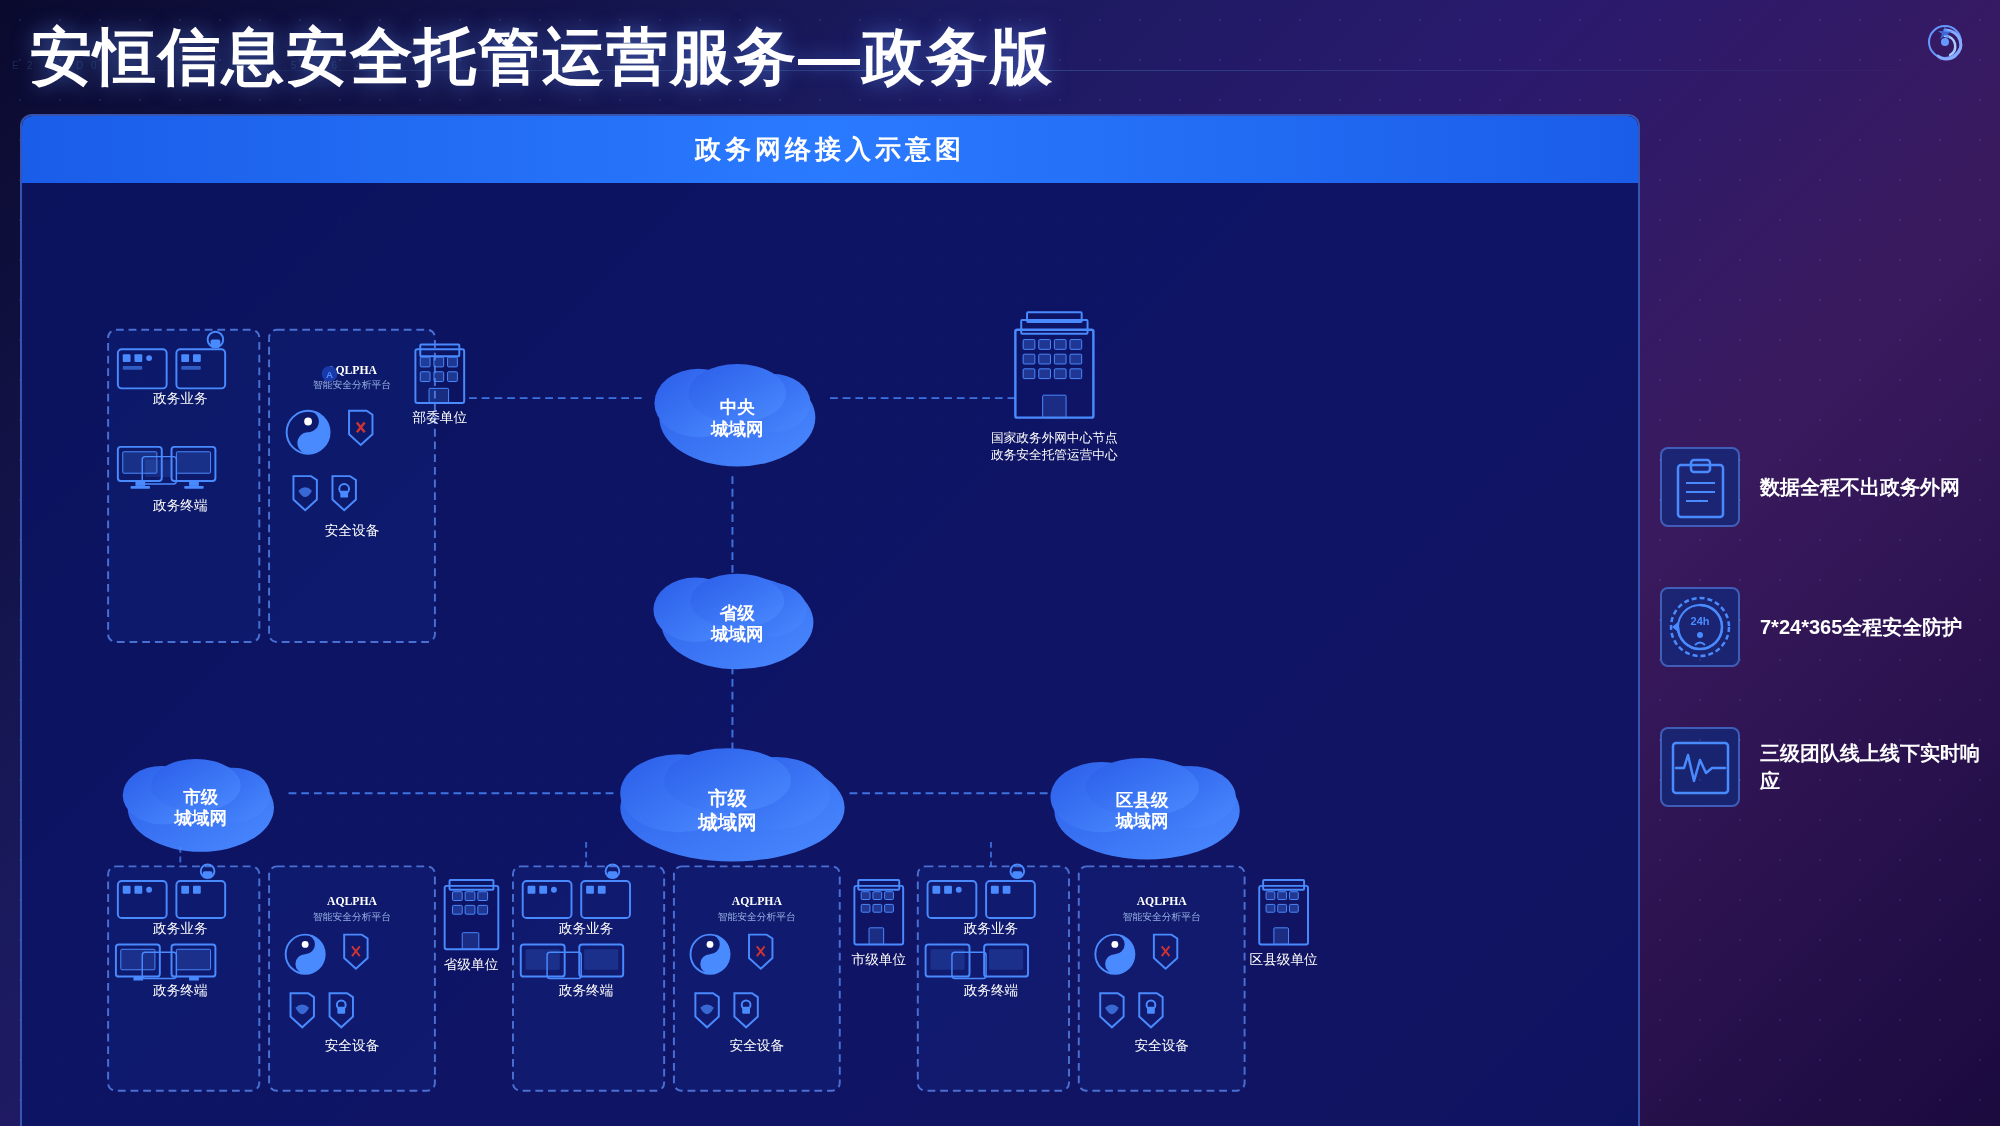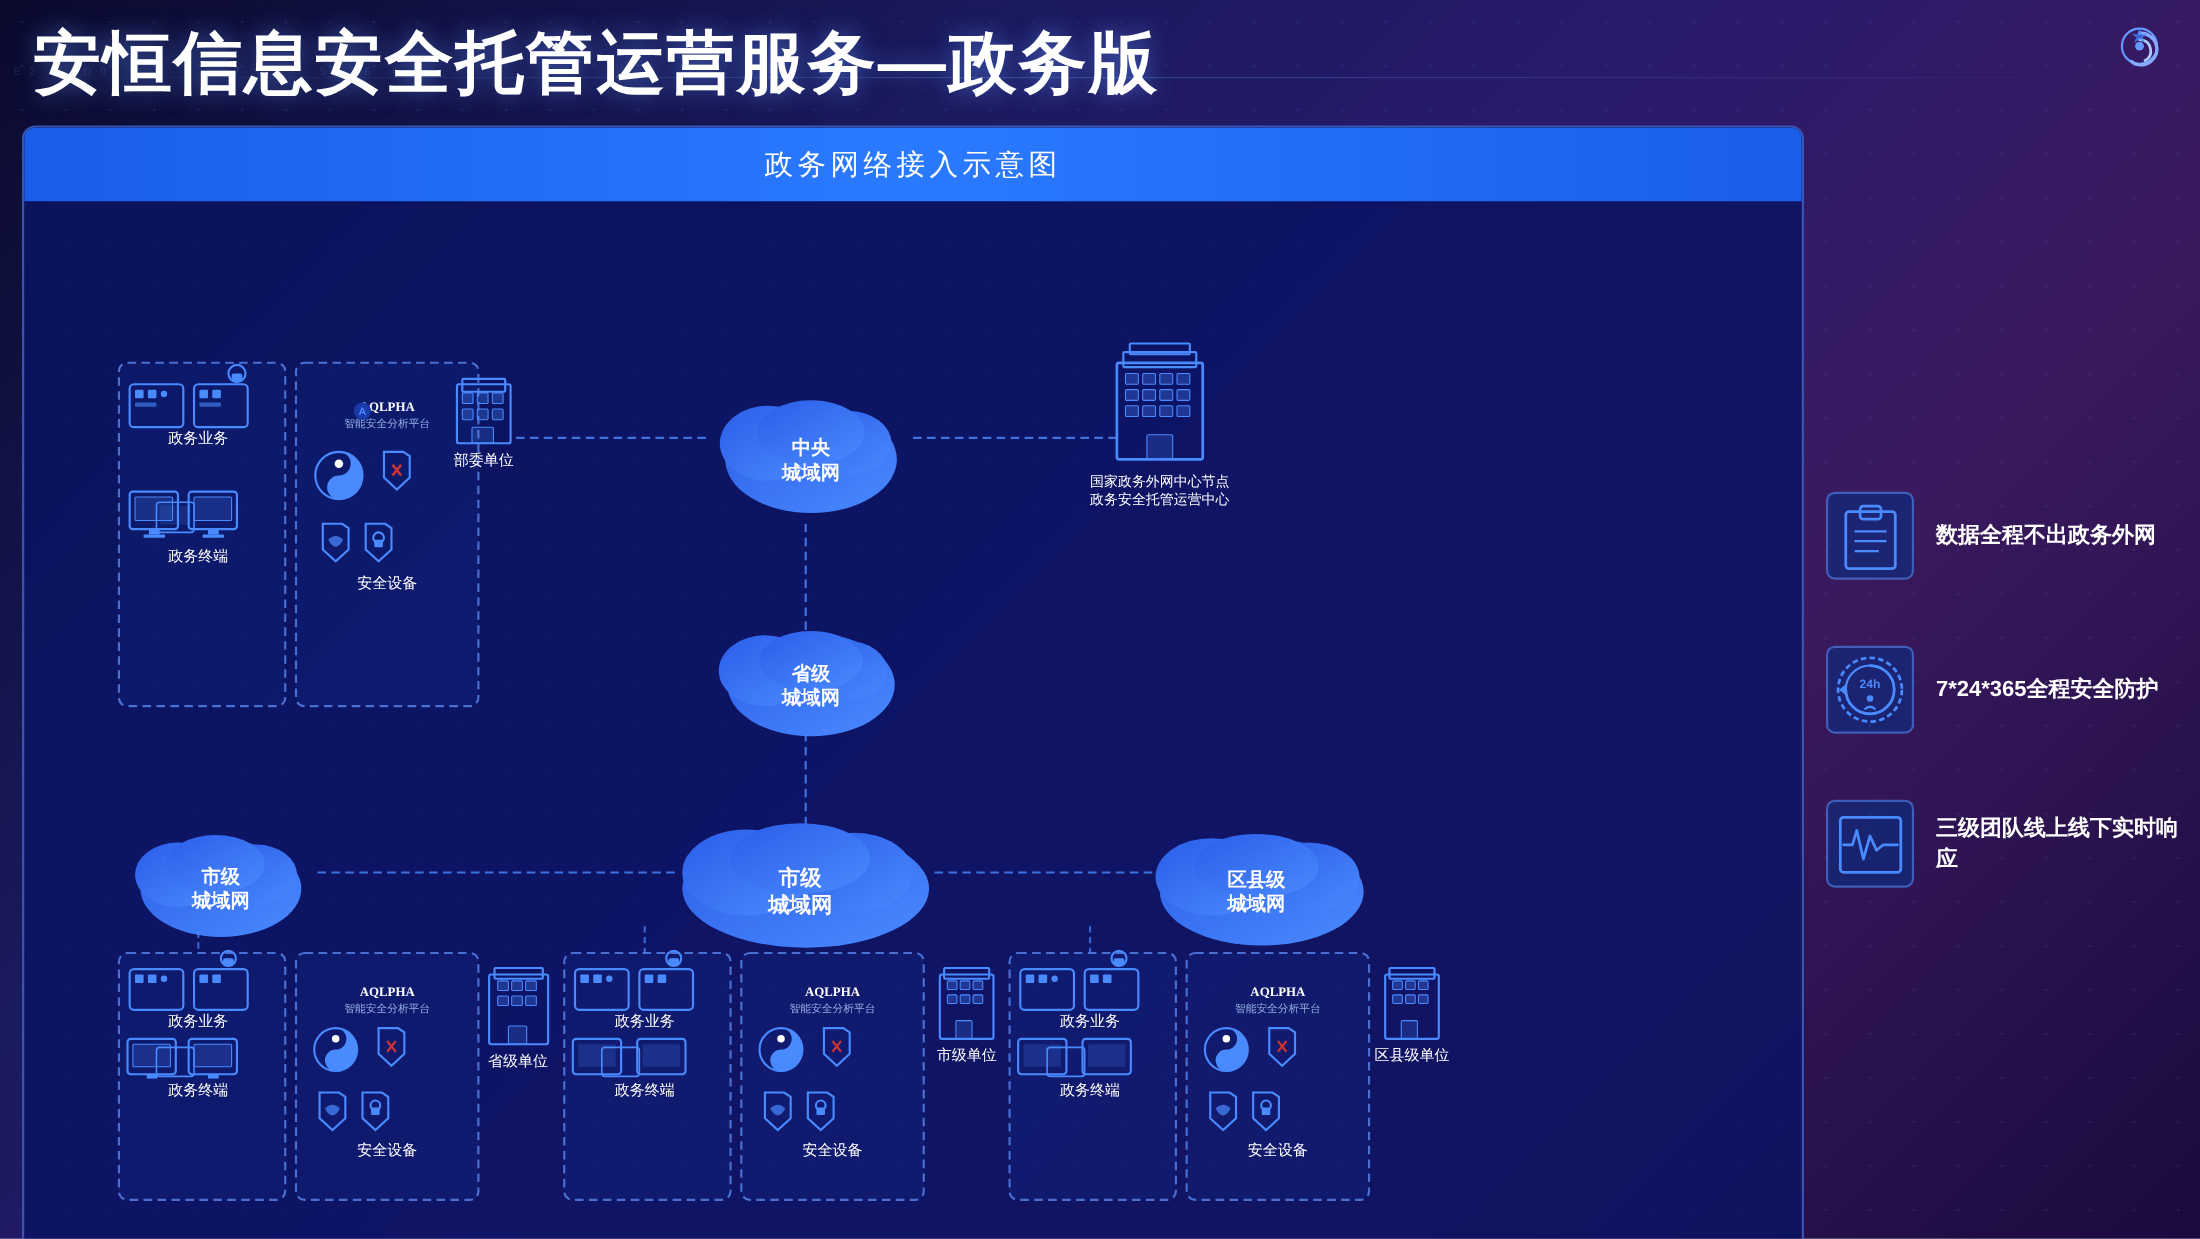--- a/index.html
+++ b/index.html
@@ -68,21 +68,21 @@
       border-radius: 12px;
       padding: 0;
       position: relative;
       overflow: hidden;
     }
     .diagram-title {
       background: linear-gradient(90deg, #1a5de8, #2a7aff, #1a5de8);
       text-align: center;
       color: white;
       font-size: 26px;
-      font-weight: normal;
+      font-weight: bold;
       padding: 16px 0;
       letter-spacing: 4px;
       border-radius: 10px 10px 0 0;
     }
 
     .diagram-body {
       padding: 20px 30px;
       position: relative;
       height: calc(100% - 65px);
     }

